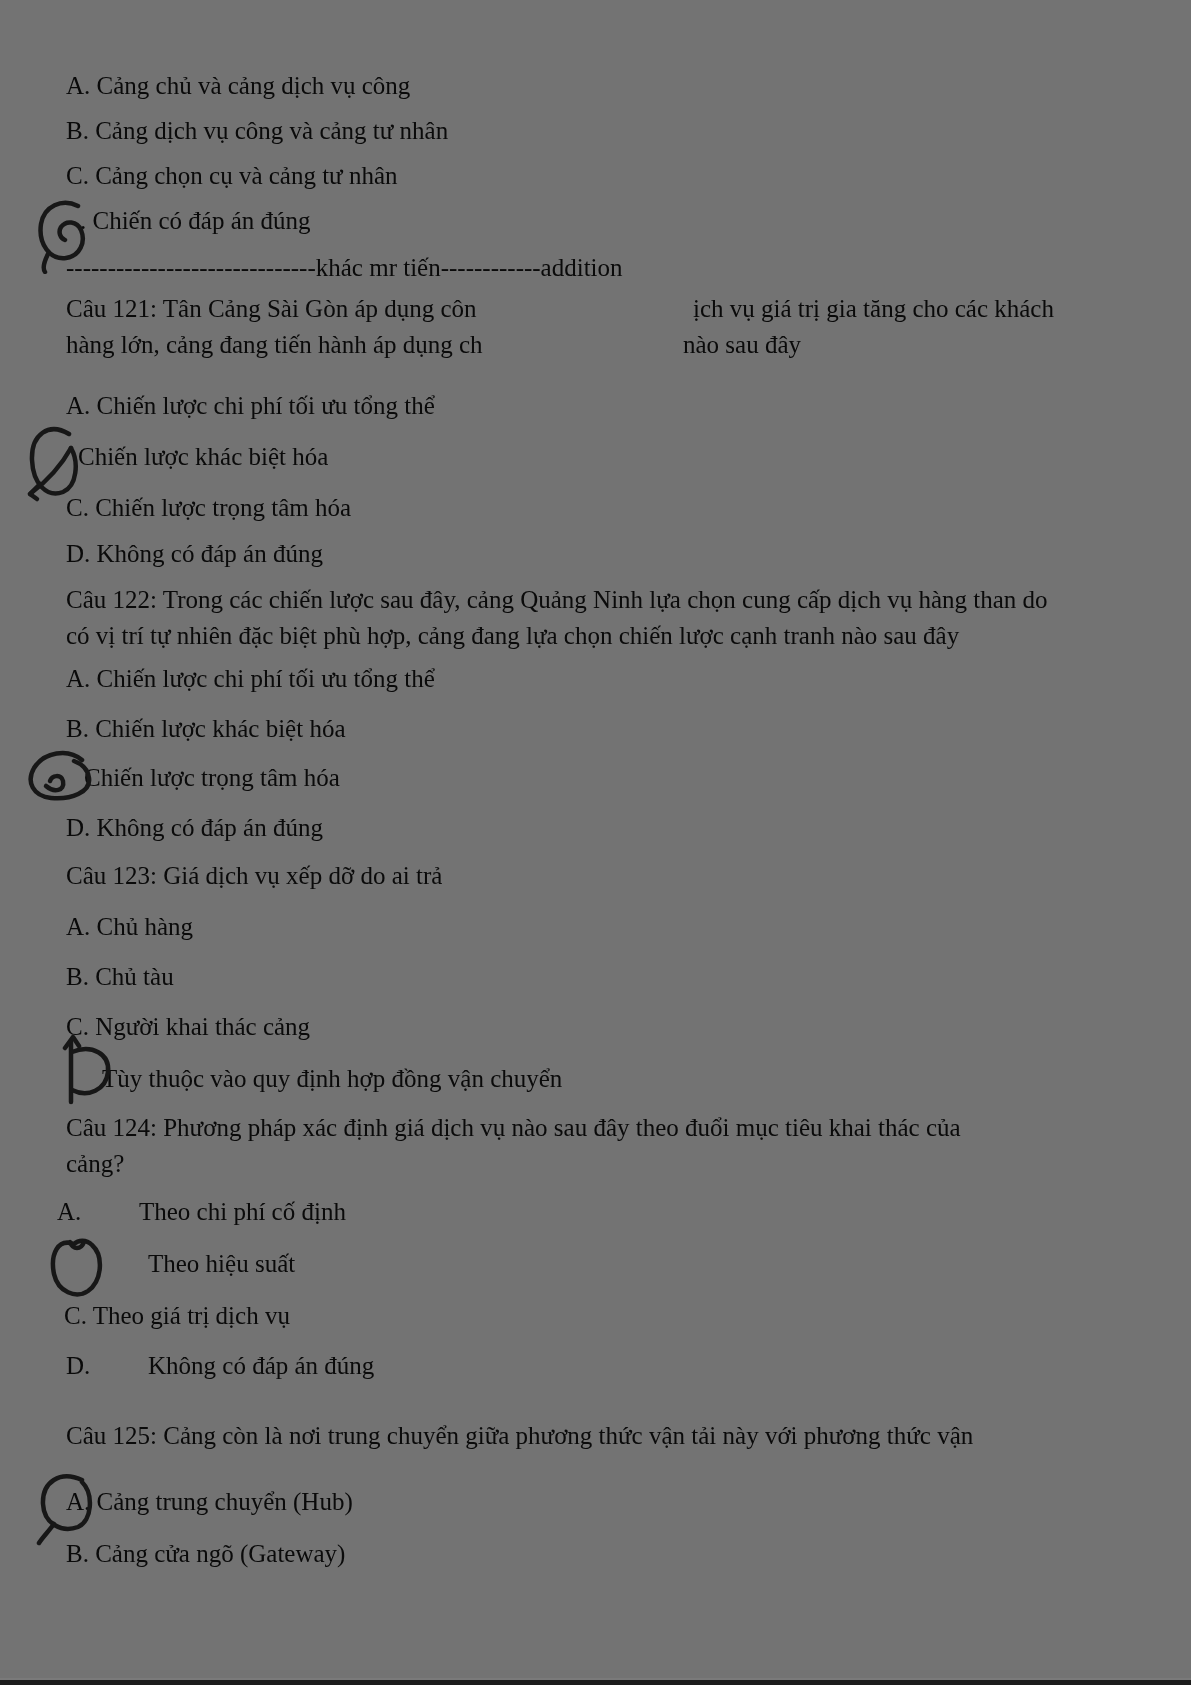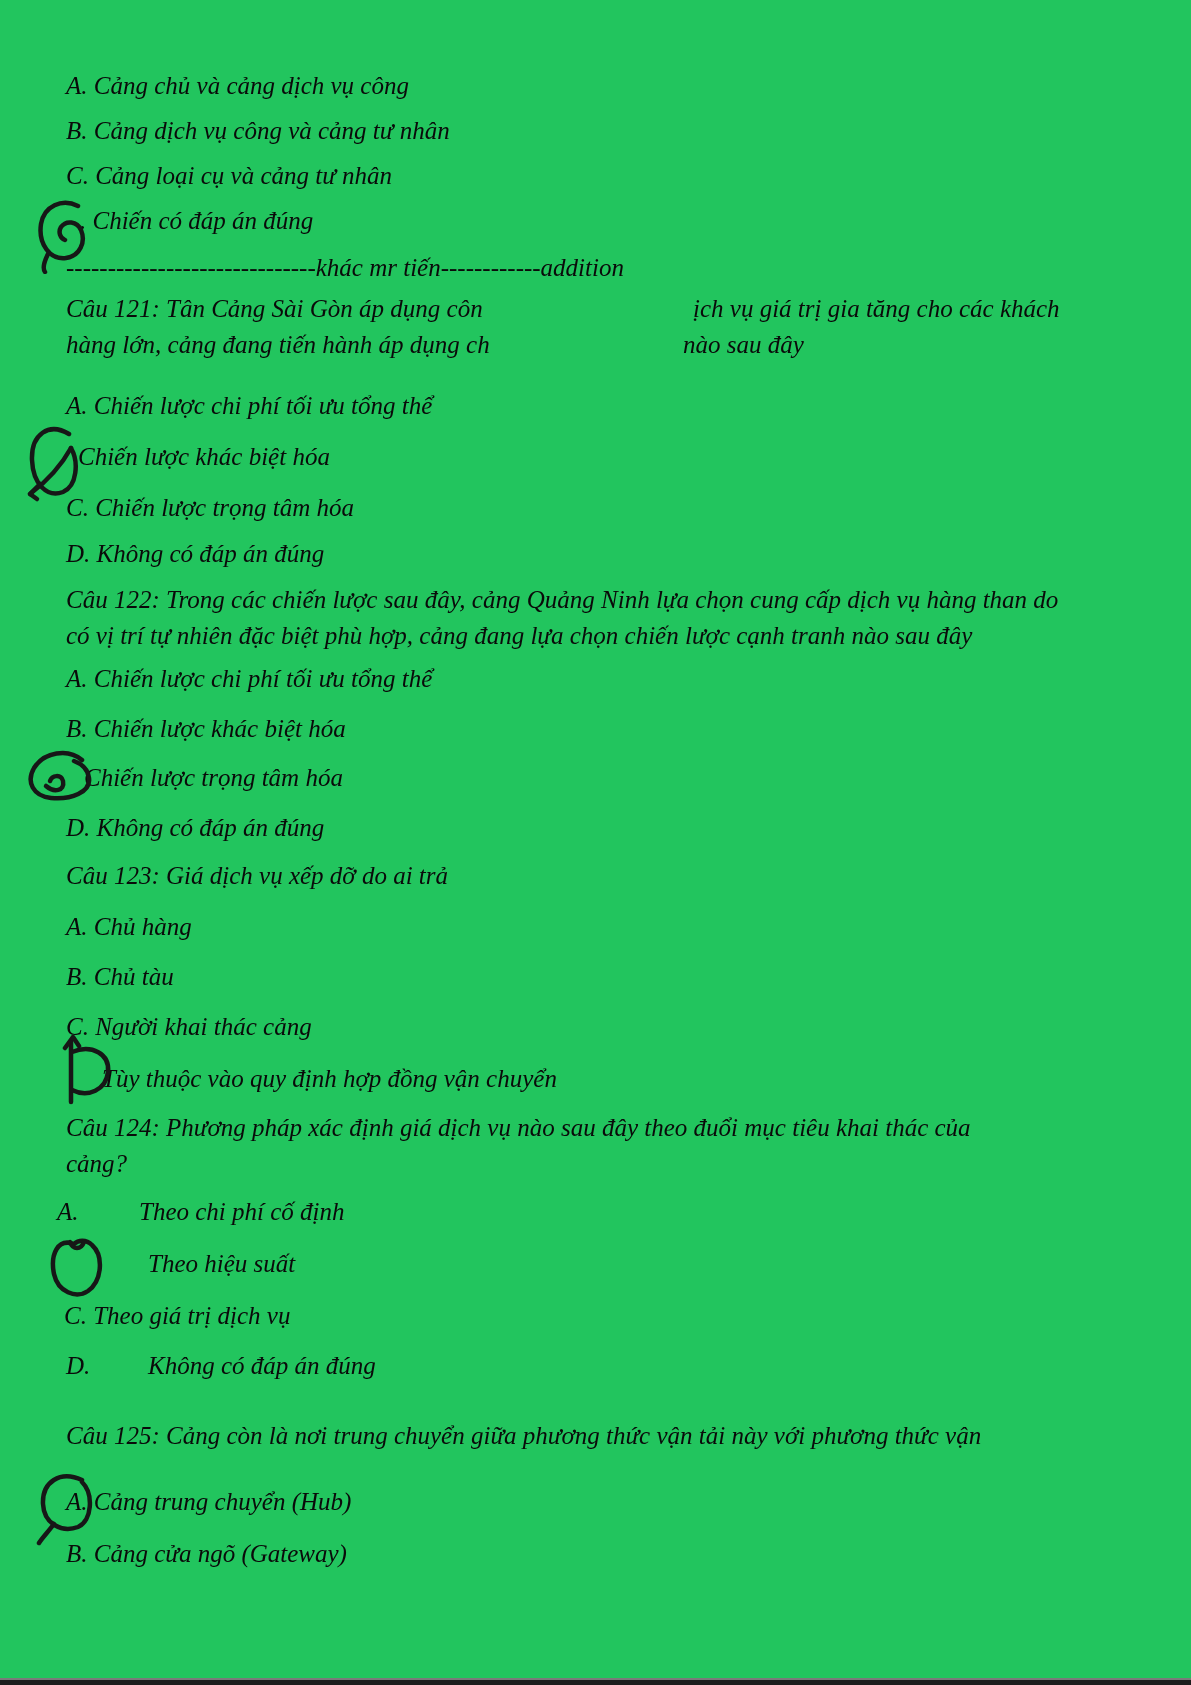--- a/index.html
+++ b/index.html
@@ -4,21 +4,21 @@
 <style>
   html,body{margin:0;padding:0;}
   body{
     width:1191px;height:1685px;
     background:#ffffff;
     font-family:"Liberation Serif","DejaVu Serif",serif;
     color:#000;
     position:relative;
     overflow:hidden;
   }
-  .page{position:absolute;inset:0;background:#22c55e;font-style:italic;}
+  .page{position:absolute;inset:0;background:#737373;}
   .line{
     position:absolute;
     font-size:25px;
     line-height:32px;
     white-space:pre;
     color:#0a0a0a;
   }
   .tab-label{display:inline-block;width:82px;}
   .ink{position:absolute;pointer-events:none;}
   .ink path{fill:none;stroke:#171717;stroke-width:4.5;stroke-linecap:round;stroke-linejoin:round;}
@@ -27,21 +27,21 @@
     background:#1c1c1c;border-top:2px solid #7a7a7a;
   }
 </style>
 </head>
 <body>
 
 <div class="page">
 
   <div class="line" style="top:70px;left:66px">A. Cảng chủ và cảng dịch vụ công</div>
   <div class="line" style="top:115px;left:66px">B. Cảng dịch vụ công và cảng tư nhân</div>
-  <div class="line" style="top:160px;left:66px">C. Cảng loại cụ và cảng tư nhân</div>
+  <div class="line" style="top:160px;left:66px">C. Cảng chọn cụ và cảng tư nhân</div>
   <div class="line" style="top:205px;left:80px">. Chiến có đáp án đúng</div>
 
   <svg class="ink" style="left:36px;top:198px" width="56" height="76" viewBox="0 0 56 76">
     <path d="M 42 8 C 26 0, 8 8, 5 26 C 2 46, 14 62, 30 60 C 44 58, 50 44, 45 32 C 41 23, 30 22, 25 29 C 22 34, 24 40, 29 42"></path>
     <path d="M 12 56 C 8 64, 6 70, 9 74"></path>
   </svg>
 
   <div class="line" style="top:252px;left:66px">------------------------------khác mr tiến------------addition</div>
 
   <div class="line" style="top:293px;left:66px">Câu 121: Tân Cảng Sài Gòn áp dụng côn</div>

